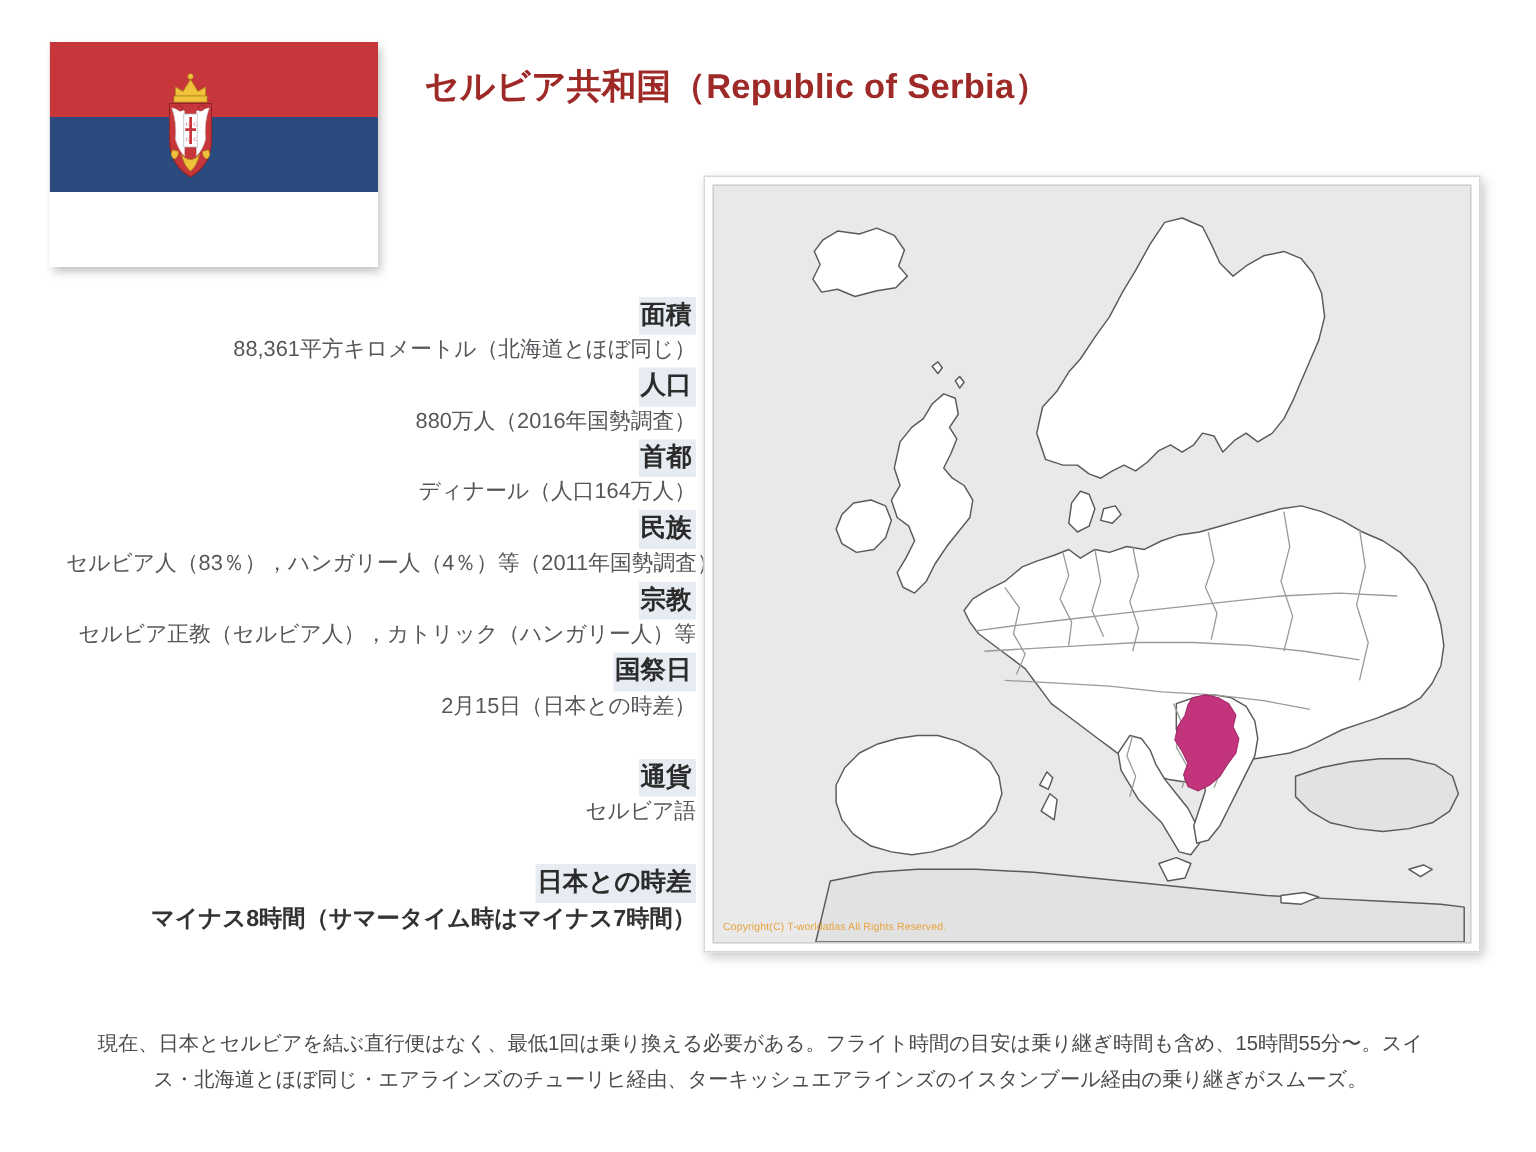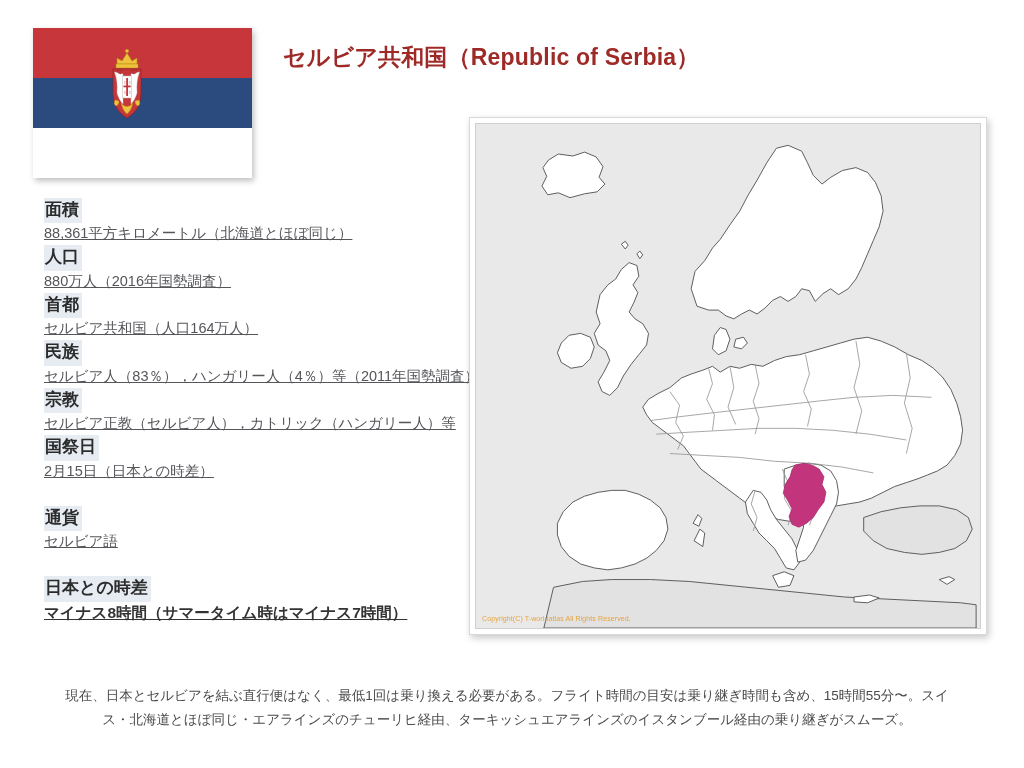--- a/index.html
+++ b/index.html
@@ -42,20 +42,21 @@
     color: #9e2a27;
     white-space: nowrap;
   }
 
   
   .info-list {
     position: absolute;
     left: 44px;
     top: 198px;
     width: 420px;
+    text-align: right;
   }
   .info-term {
     font-size: 17px;
     font-weight: bold;
     color: #2b2b2b;
     line-height: 1.32;
     margin: 0;
     display: block;
   }
   .info-term > span {
@@ -64,21 +65,20 @@
     display: inline-block;
   }
   .info-desc {
     font-size: 14.5px;
     font-weight: normal;
     color: #55565a;
     line-height: 1.45;
     margin: 0 0 1px 0;
     white-space: nowrap;
     display: block;
-    text-decoration: underline;
   }
   .info-block { margin-bottom: 0px; }
   .info-block.gap-top { margin-top: 24px; }
   .info-desc.strong {
     font-size: 15.5px;
     font-weight: bold;
     color: #333333;
   }
 
   
@@ -177,21 +177,21 @@
     <div class="info-desc">88,361平方キロメートル（北海道とほぼ同じ）</div>
   </div>
 
   <div class="info-block">
     <div class="info-term"><span>人口</span></div>
     <div class="info-desc">880万人（2016年国勢調査）</div>
   </div>
 
   <div class="info-block">
     <div class="info-term"><span>首都</span></div>
-    <div class="info-desc">セルビア共和国（人口164万人）</div>
+    <div class="info-desc">ディナール（人口164万人）</div>
   </div>
 
   <div class="info-block">
     <div class="info-term"><span>民族</span></div>
     <div class="info-desc">セルビア人（83％），ハンガリー人（4％）等（2011年国勢調査）</div>
   </div>
 
 
   <div class="info-block">
     <div class="info-term"><span>宗教</span></div>

